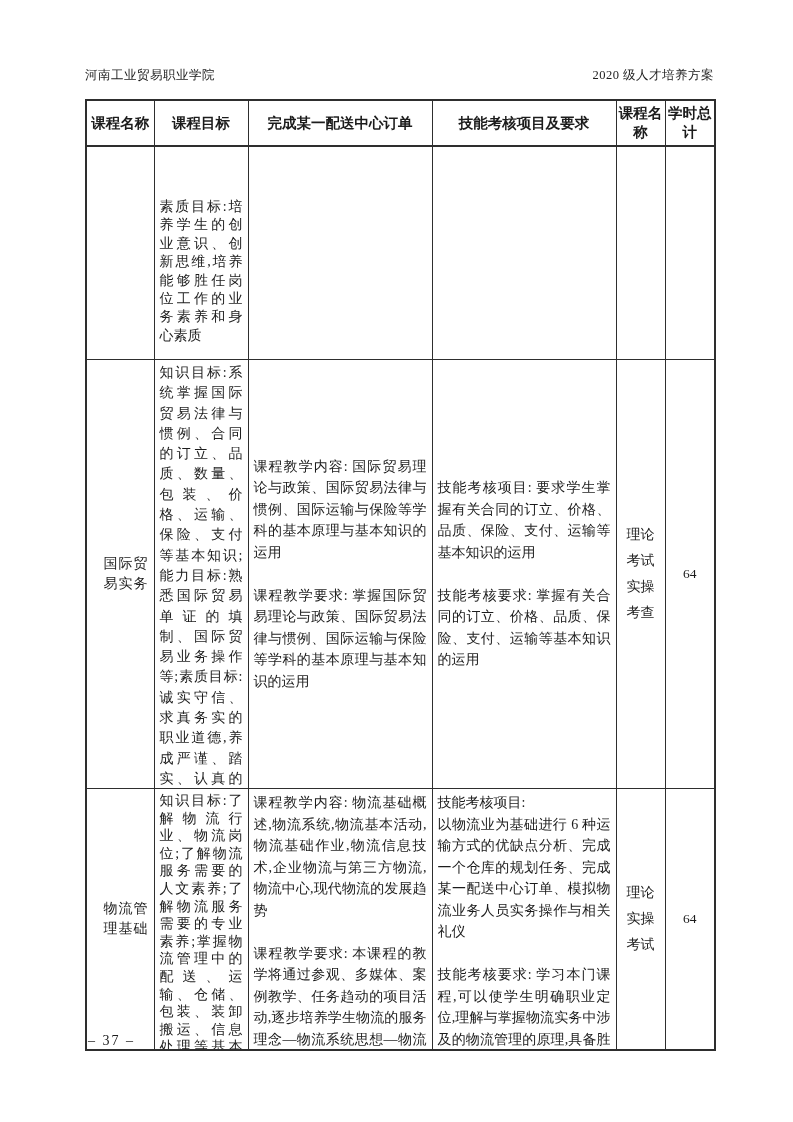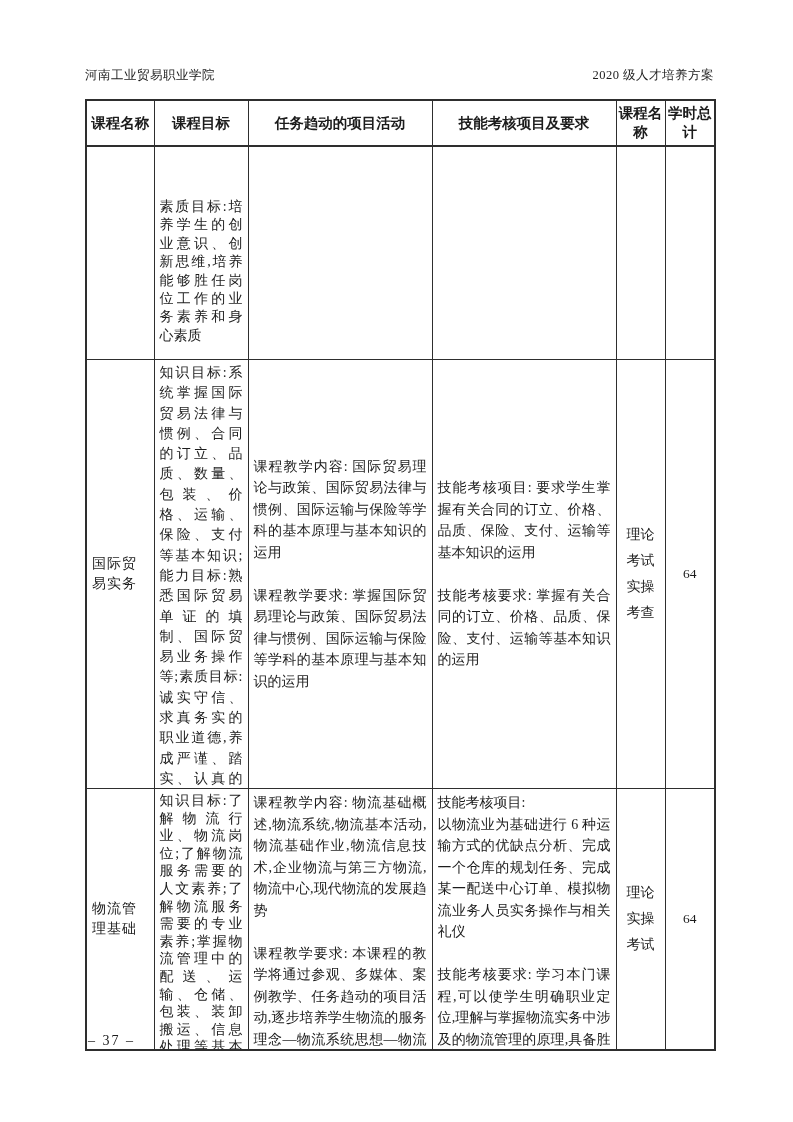--- a/index.html
+++ b/index.html
@@ -37,21 +37,21 @@
   
   .cc {
     padding:3px 5px; overflow:hidden; white-space:pre-line;
     font-size:14px; display:flex; flex-direction:column;
   }
   tr.r1 .cc { height:164px;margin-top:48px; }
   tr.r2 .cc { height:428px; }
   tr.r3 .cc { height:260px; }
 
   
-  .cell-name .cc { justify-content:center; line-height:20px; text-align:left; letter-spacing:1px; }
+  .cell-name .cc { justify-content:center; line-height:20px; text-align:right; letter-spacing:1px; }
 
   
   .cell-obj .cc {
     justify-content:flex-start;
     text-align:justify; text-justify:inter-character;
   }
   tr.r1 .cell-obj .cc { line-height:18.4px; }
   tr.r2 .cell-obj .cc { line-height:20.3px; }
   tr.r3 .cell-obj .cc { line-height:17.6px; }
 
@@ -89,21 +89,21 @@
         <col style="width:94px">
         <col style="width:184px">
       <col style="width:184px">
         <col style="width:49px">
         <col style="width:50px">
     </colgroup>
     <thead>
       <tr>
         <th>课程名称</th>
         <th>课程目标</th>
-        <th>任务趋动的项目活动</th>
+        <th>完成某一配送中心订单</th>
         <th>技能考核项目及要求</th>
         <th>课程名称</th>
         <th>学时总计</th>
       </tr>
     </thead>
     <tbody>
       <tr class="r1">
         <td class="cell-name">
             <div class="cc"></div>
           </td>

